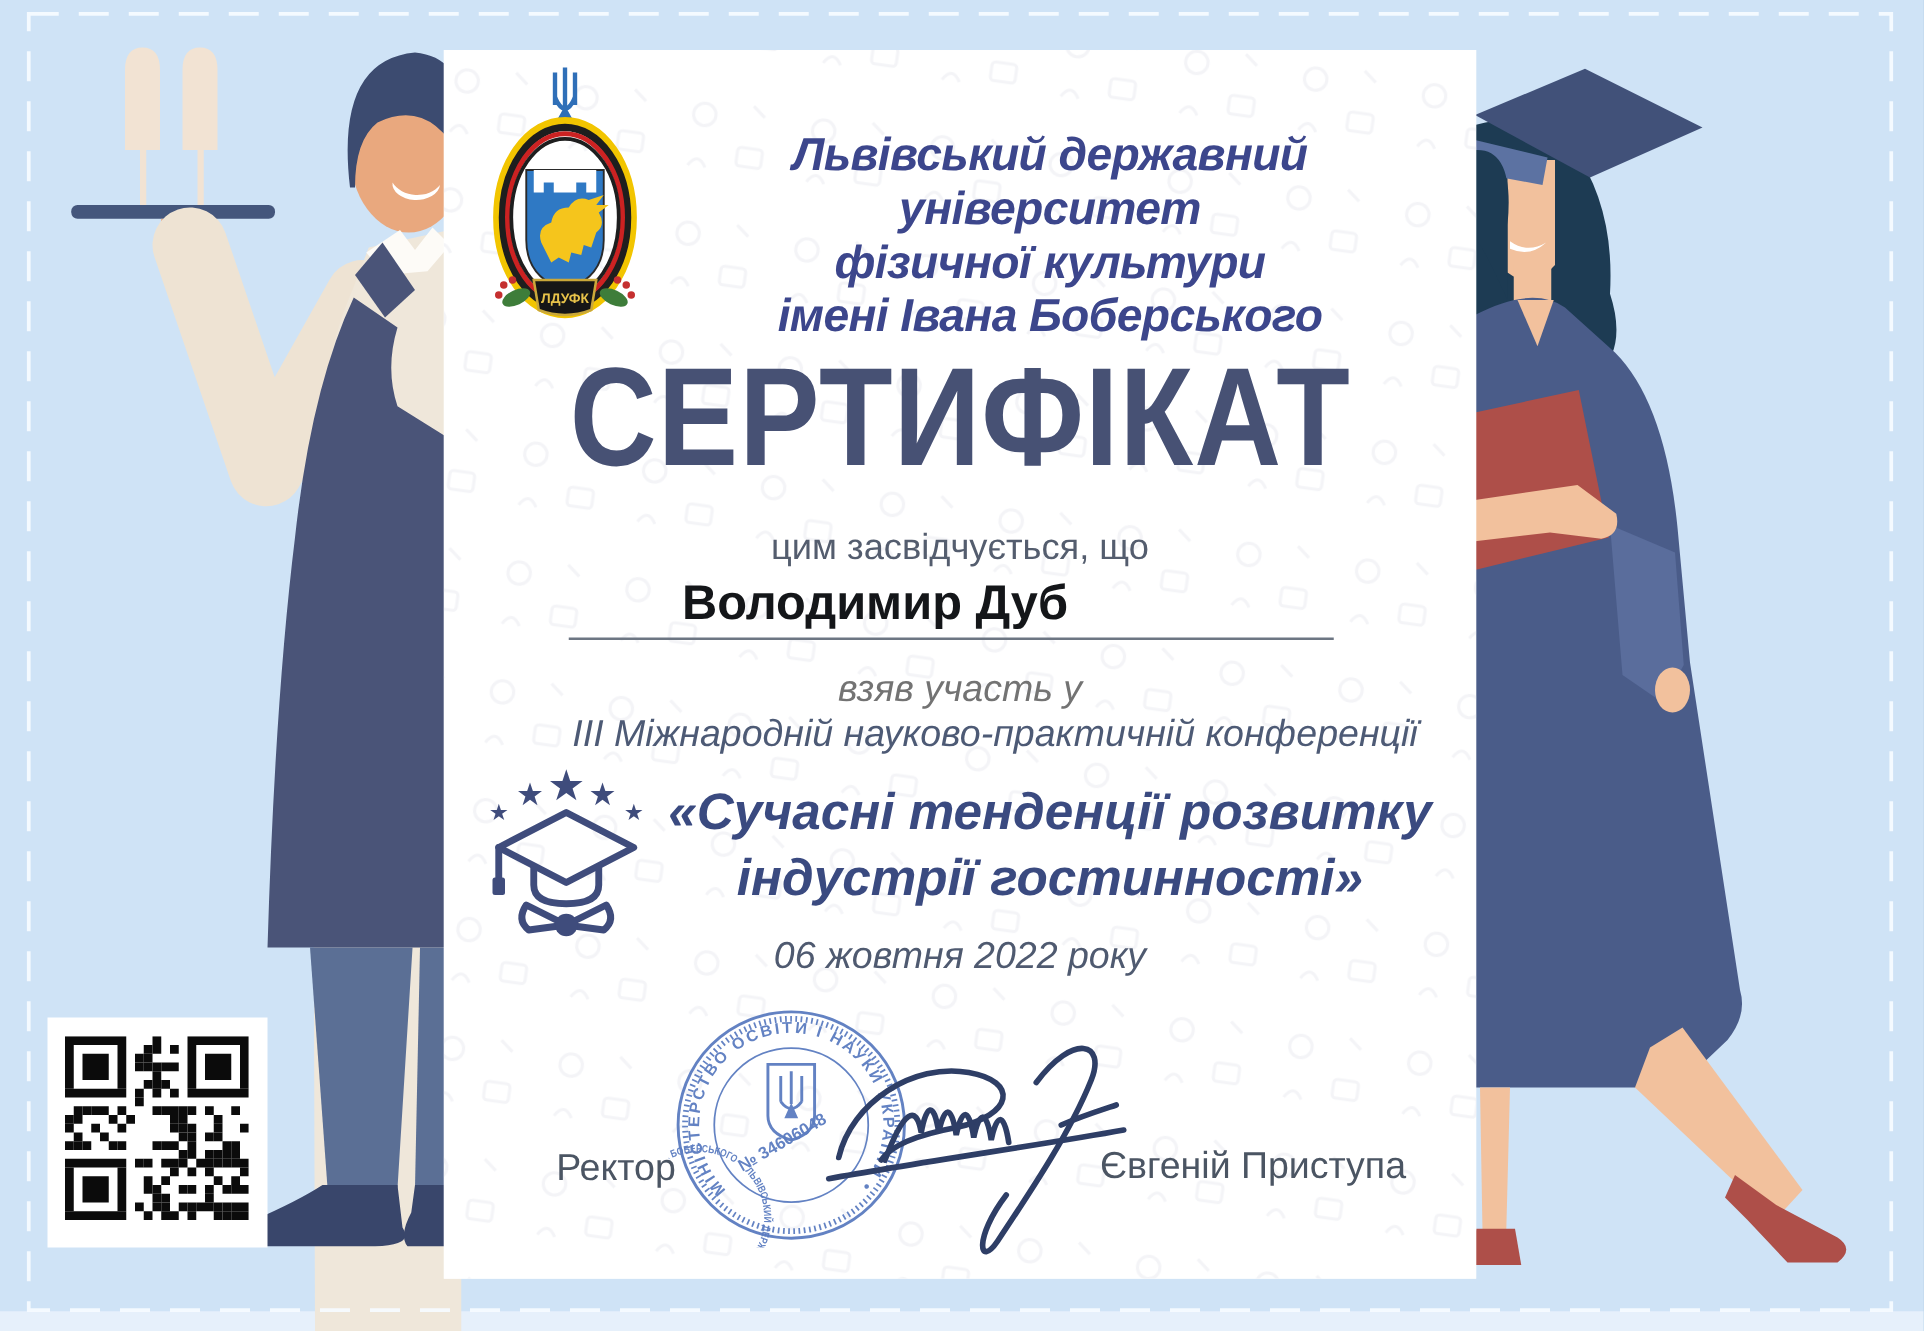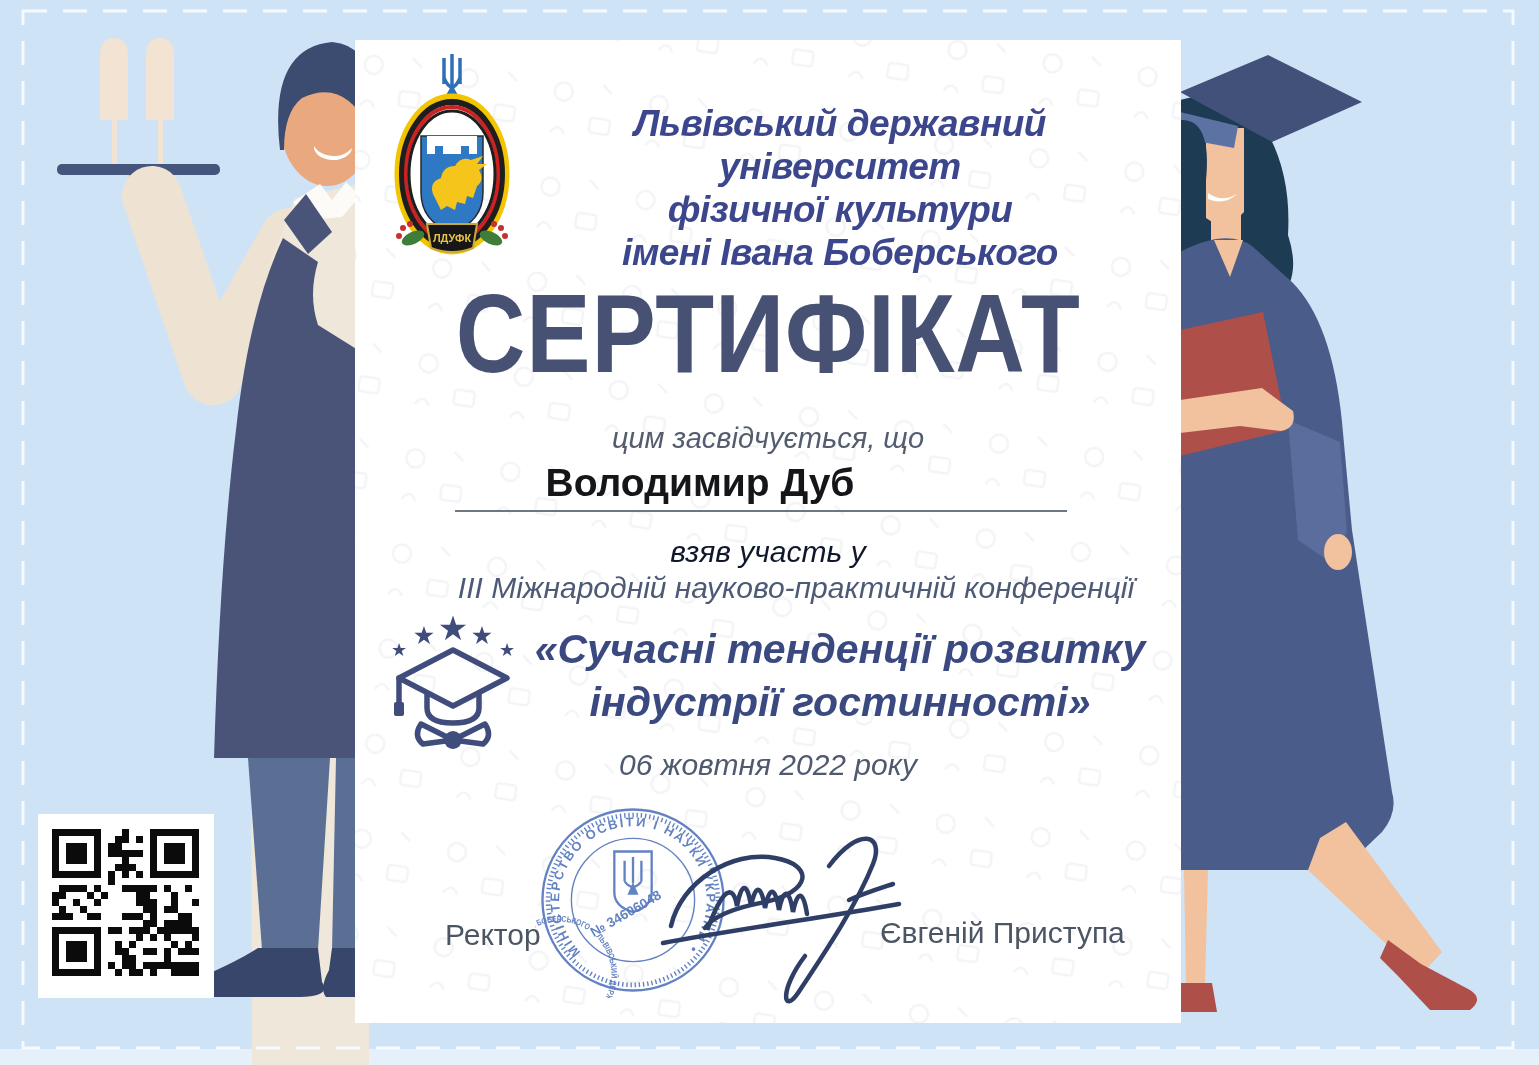--- a/index.html
+++ b/index.html
@@ -13,24 +13,24 @@
   .sheet{position:absolute;left:355px;top:40px;width:826px;height:983px;background:#fefefe;z-index:2;}
   .sheet-pattern{position:absolute;left:0;top:0;z-index:0;}
   .sheet > .content{position:absolute;inset:0;z-index:1;}
   .abs{position:absolute;}
   .center{left:0;width:100%;text-align:center;}
   .univ-name{left:165px;top:62px;width:640px;text-align:center;
              font-size:37px;line-height:43px;font-weight:bold;font-style:italic;
              color:#3c468c;letter-spacing:-0.5px;}
   .cert-title{top:238px;font-weight:bold;color:#475174;font-size:112px;line-height:112px;}
   .cert-title span{display:inline-block;transform:scaleX(0.86);transform-origin:50% 50%;letter-spacing:1px;}
-  .statement{top:382px;font-style:italic;font-size:29px;color:#545d6e;}
+  .statement{top:382px;font-size:29px;color:#545d6e;}
   .recipient{left:0;top:421px;width:690px;text-align:center;font-weight:bold;font-size:39px;color:#141619;}
   .name-line{left:100px;top:470px;width:612px;height:2px;background:#6d7683;}
-  .part1{top:495px;font-style:italic;font-size:30px;color:#0f172a;}
+  .part1{top:495px;font-style:italic;font-size:30px;color:#737373;}
   .part2{top:531px;font-style:italic;font-size:30px;color:#4d5a75;margin-left:28px;}
   .conf-icon{left:28px;top:568px;}
   .conf-title{left:160px;top:583px;width:650px;text-align:center;
               font-weight:bold;font-style:italic;font-size:41px;line-height:53px;color:#3a4a80;}
   .date-line{top:708px;font-style:italic;font-size:30px;color:#4f5a70;}
   .rector{left:50px;top:878px;font-size:30px;color:#4b5563;margin-left:40px;}
   .signer{left:525px;top:876px;width:270px;font-size:30px;color:#4b5563;}
   .stamp-svg{left:180px;top:762px;}
   .sig-svg{left:298px;top:768px;}
 </style>

